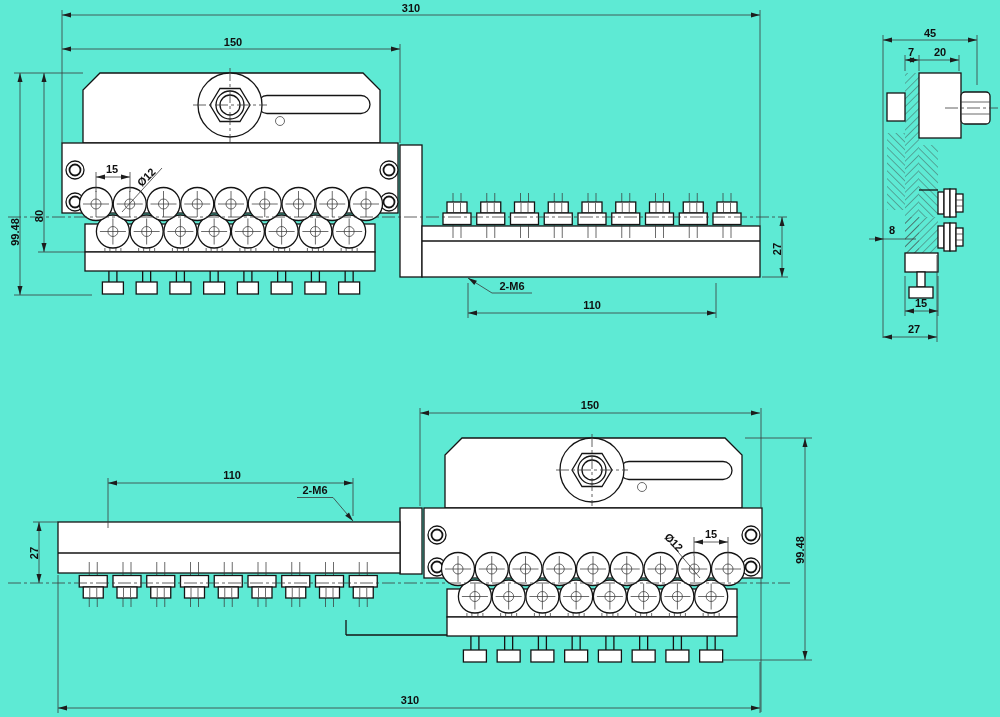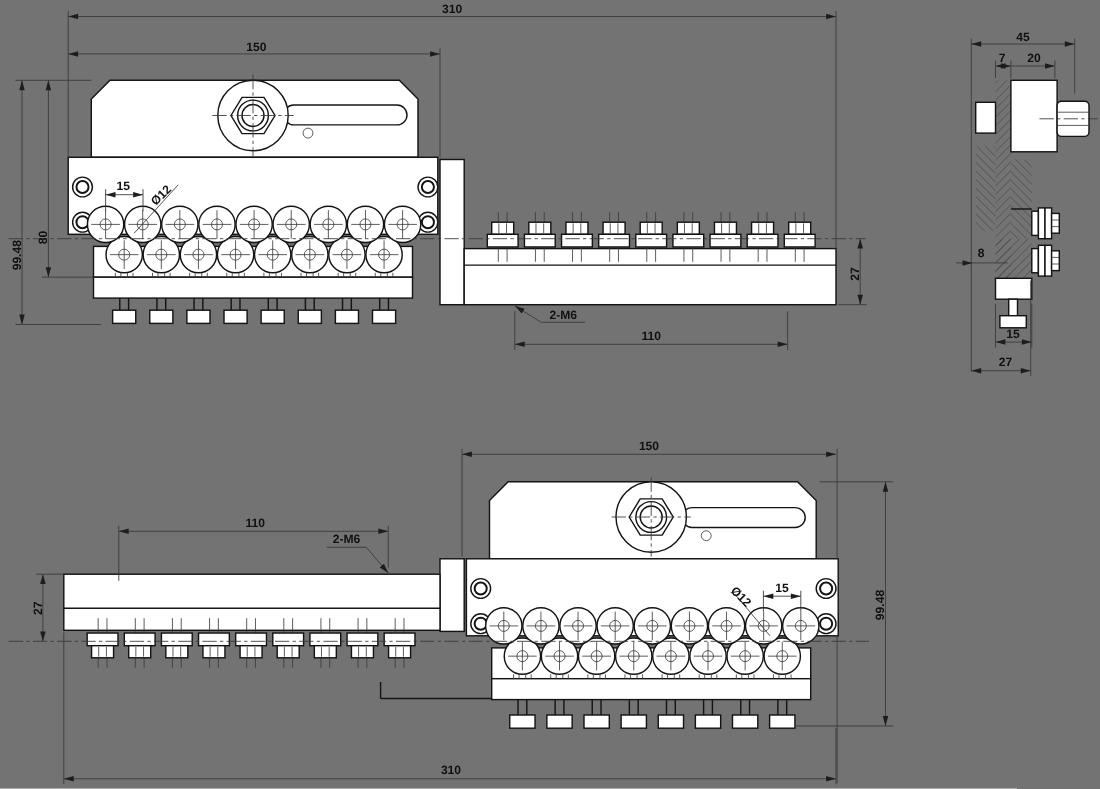--- a/index.html
+++ b/index.html
@@ -1,16 +1,16 @@
 <!DOCTYPE html>
 <html><head>
 <meta charset="utf-8">
 <style>
   html,body{margin:0;padding:0;background:#fff;}
-  #stage{position:relative;width:1000px;height:717px;background:#737373;overflow:hidden;}
+  #stage{position:relative;width:1000px;height:717px;background:#5eead4;overflow:hidden;}
   .lwf{fill:#fff;stroke:#141414;stroke-width:1.3;}
   .lw{fill:none;stroke:#141414;stroke-width:1.3;}
   .lw2{fill:none;stroke:#141414;stroke-width:1.8;}
   .thin{fill:none;stroke:#3a3a3a;stroke-width:0.75;}
   .dim{fill:none;stroke:#3a3a3a;stroke-width:0.8;}
   .cl{fill:none;stroke:#3a3a3a;stroke-width:0.8;stroke-dasharray:13 3 3 3;}
   .arr{fill:#1d1d1d;stroke:none;}
   text.d{font:bold 11px "Liberation Sans","DejaVu Sans",sans-serif;fill:#101010;text-anchor:middle;}
 </style>
 </head>

